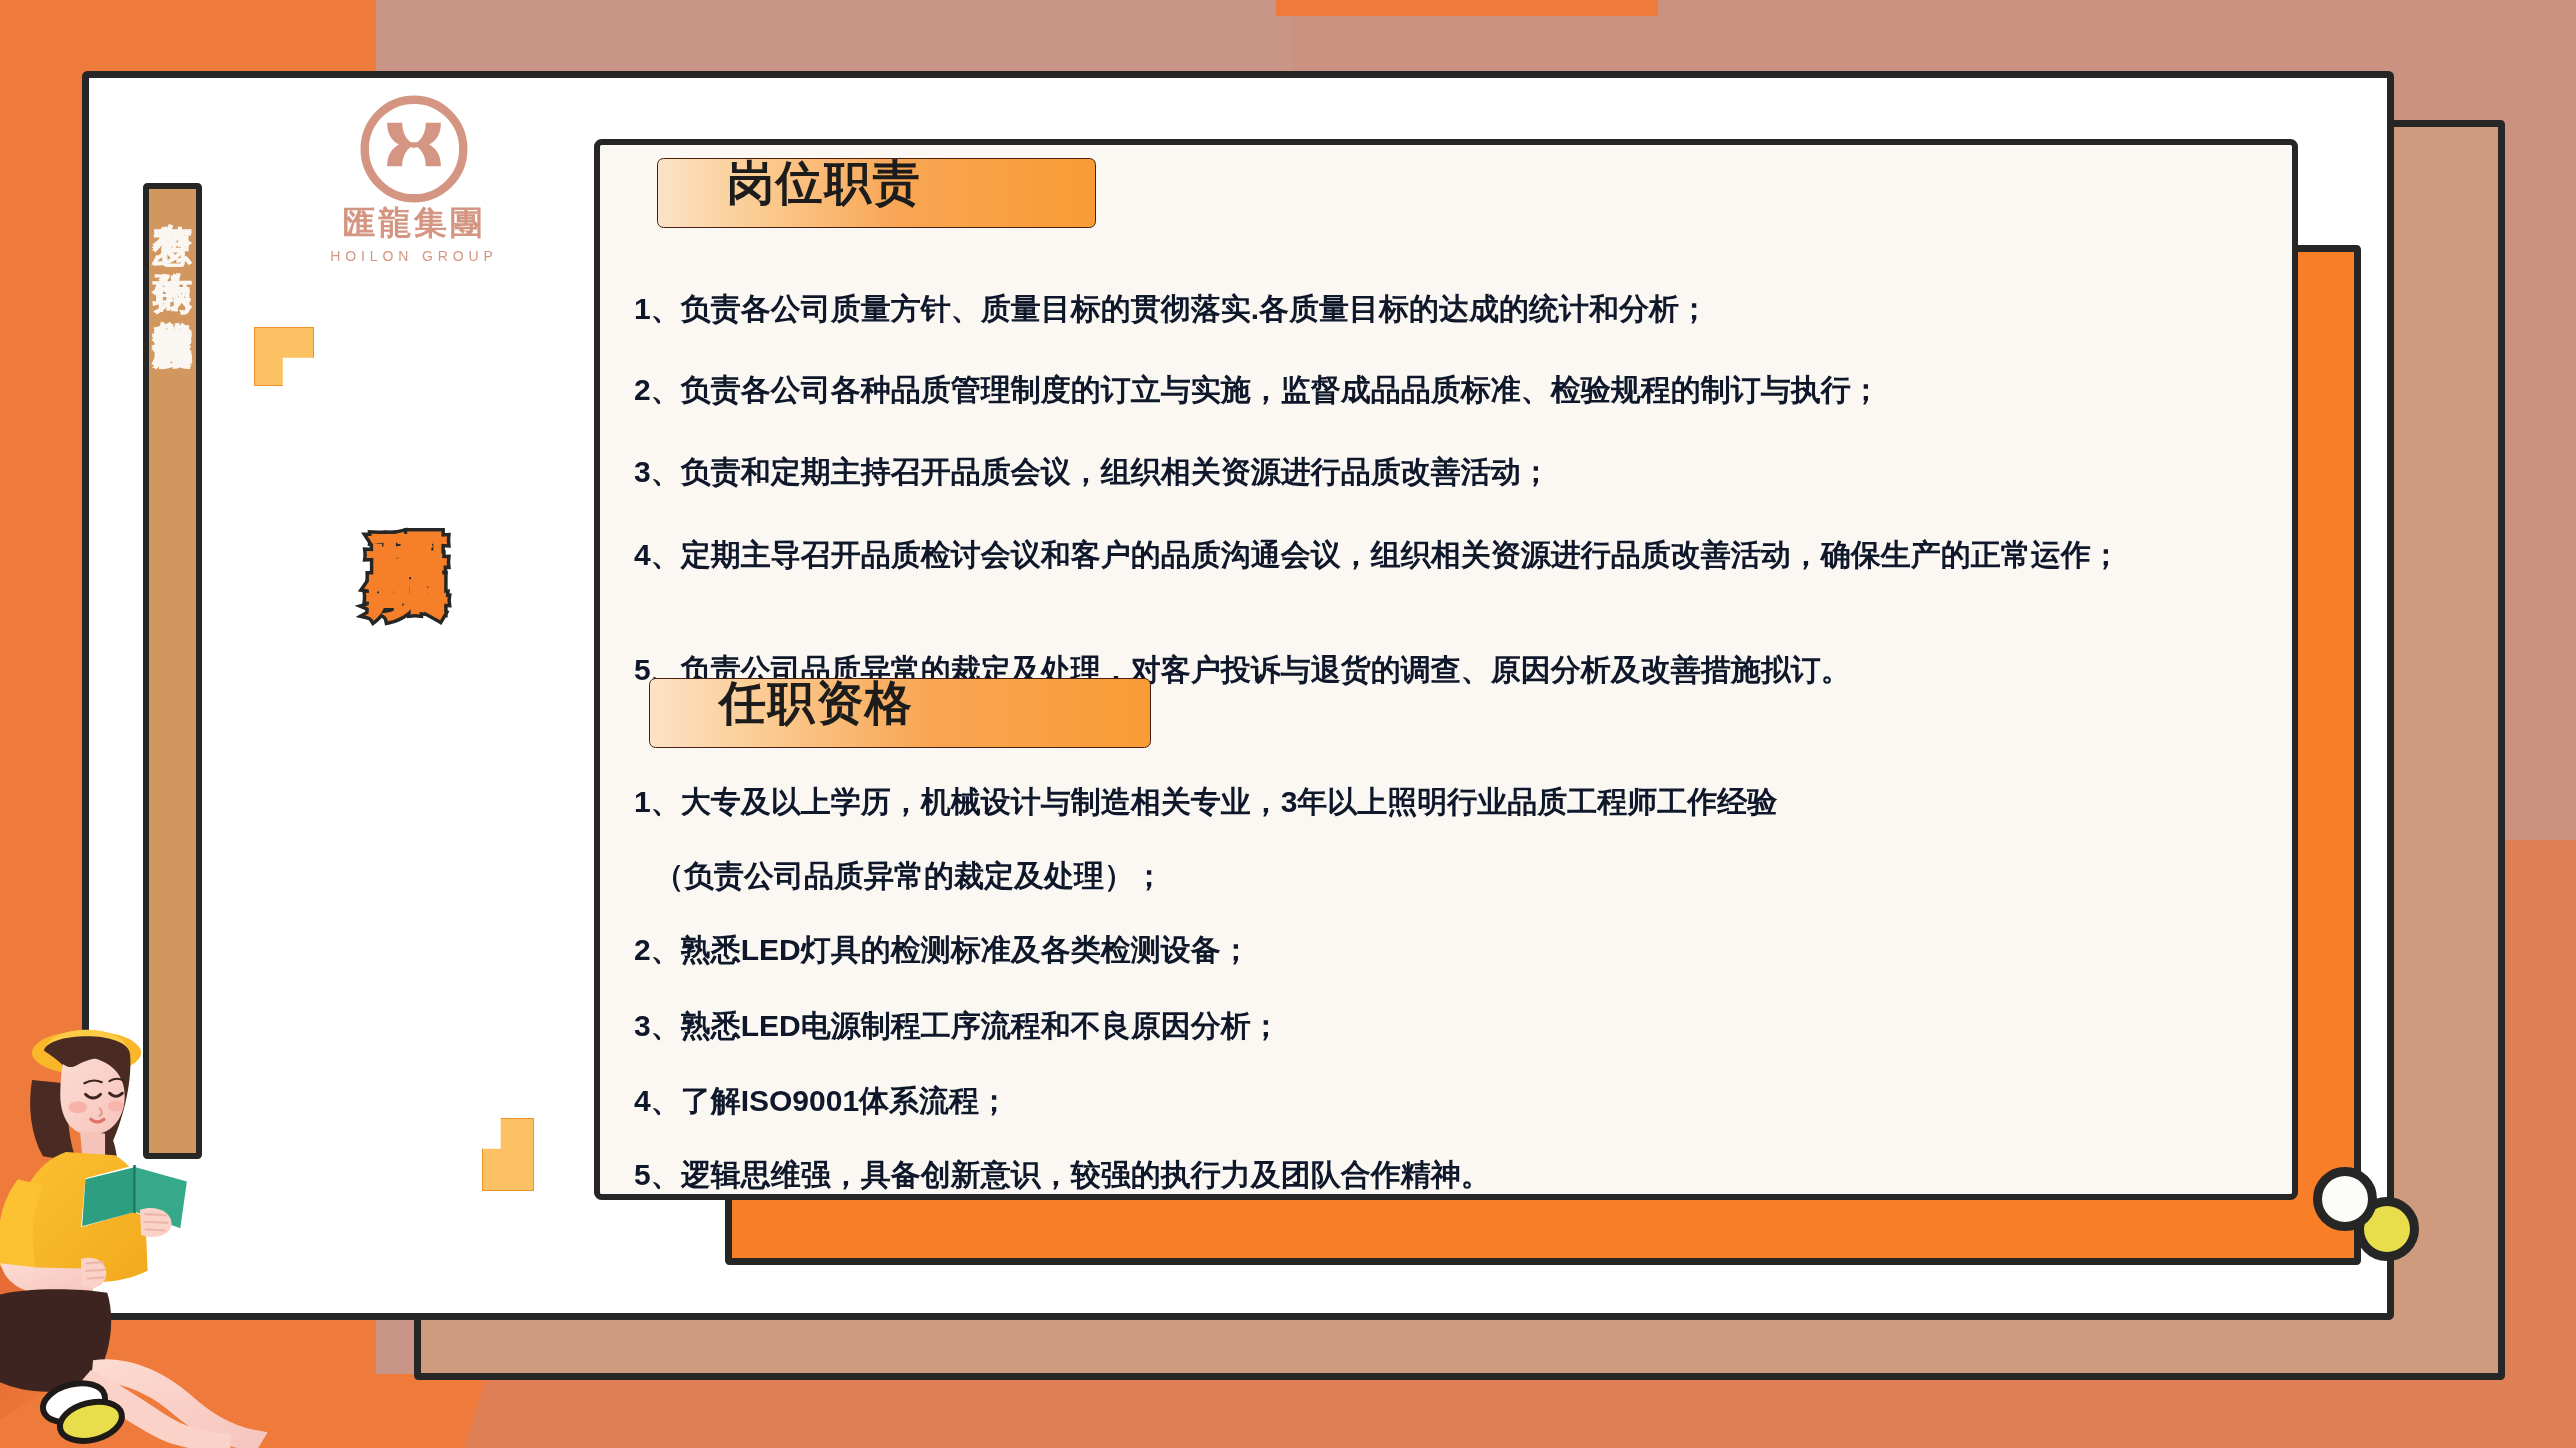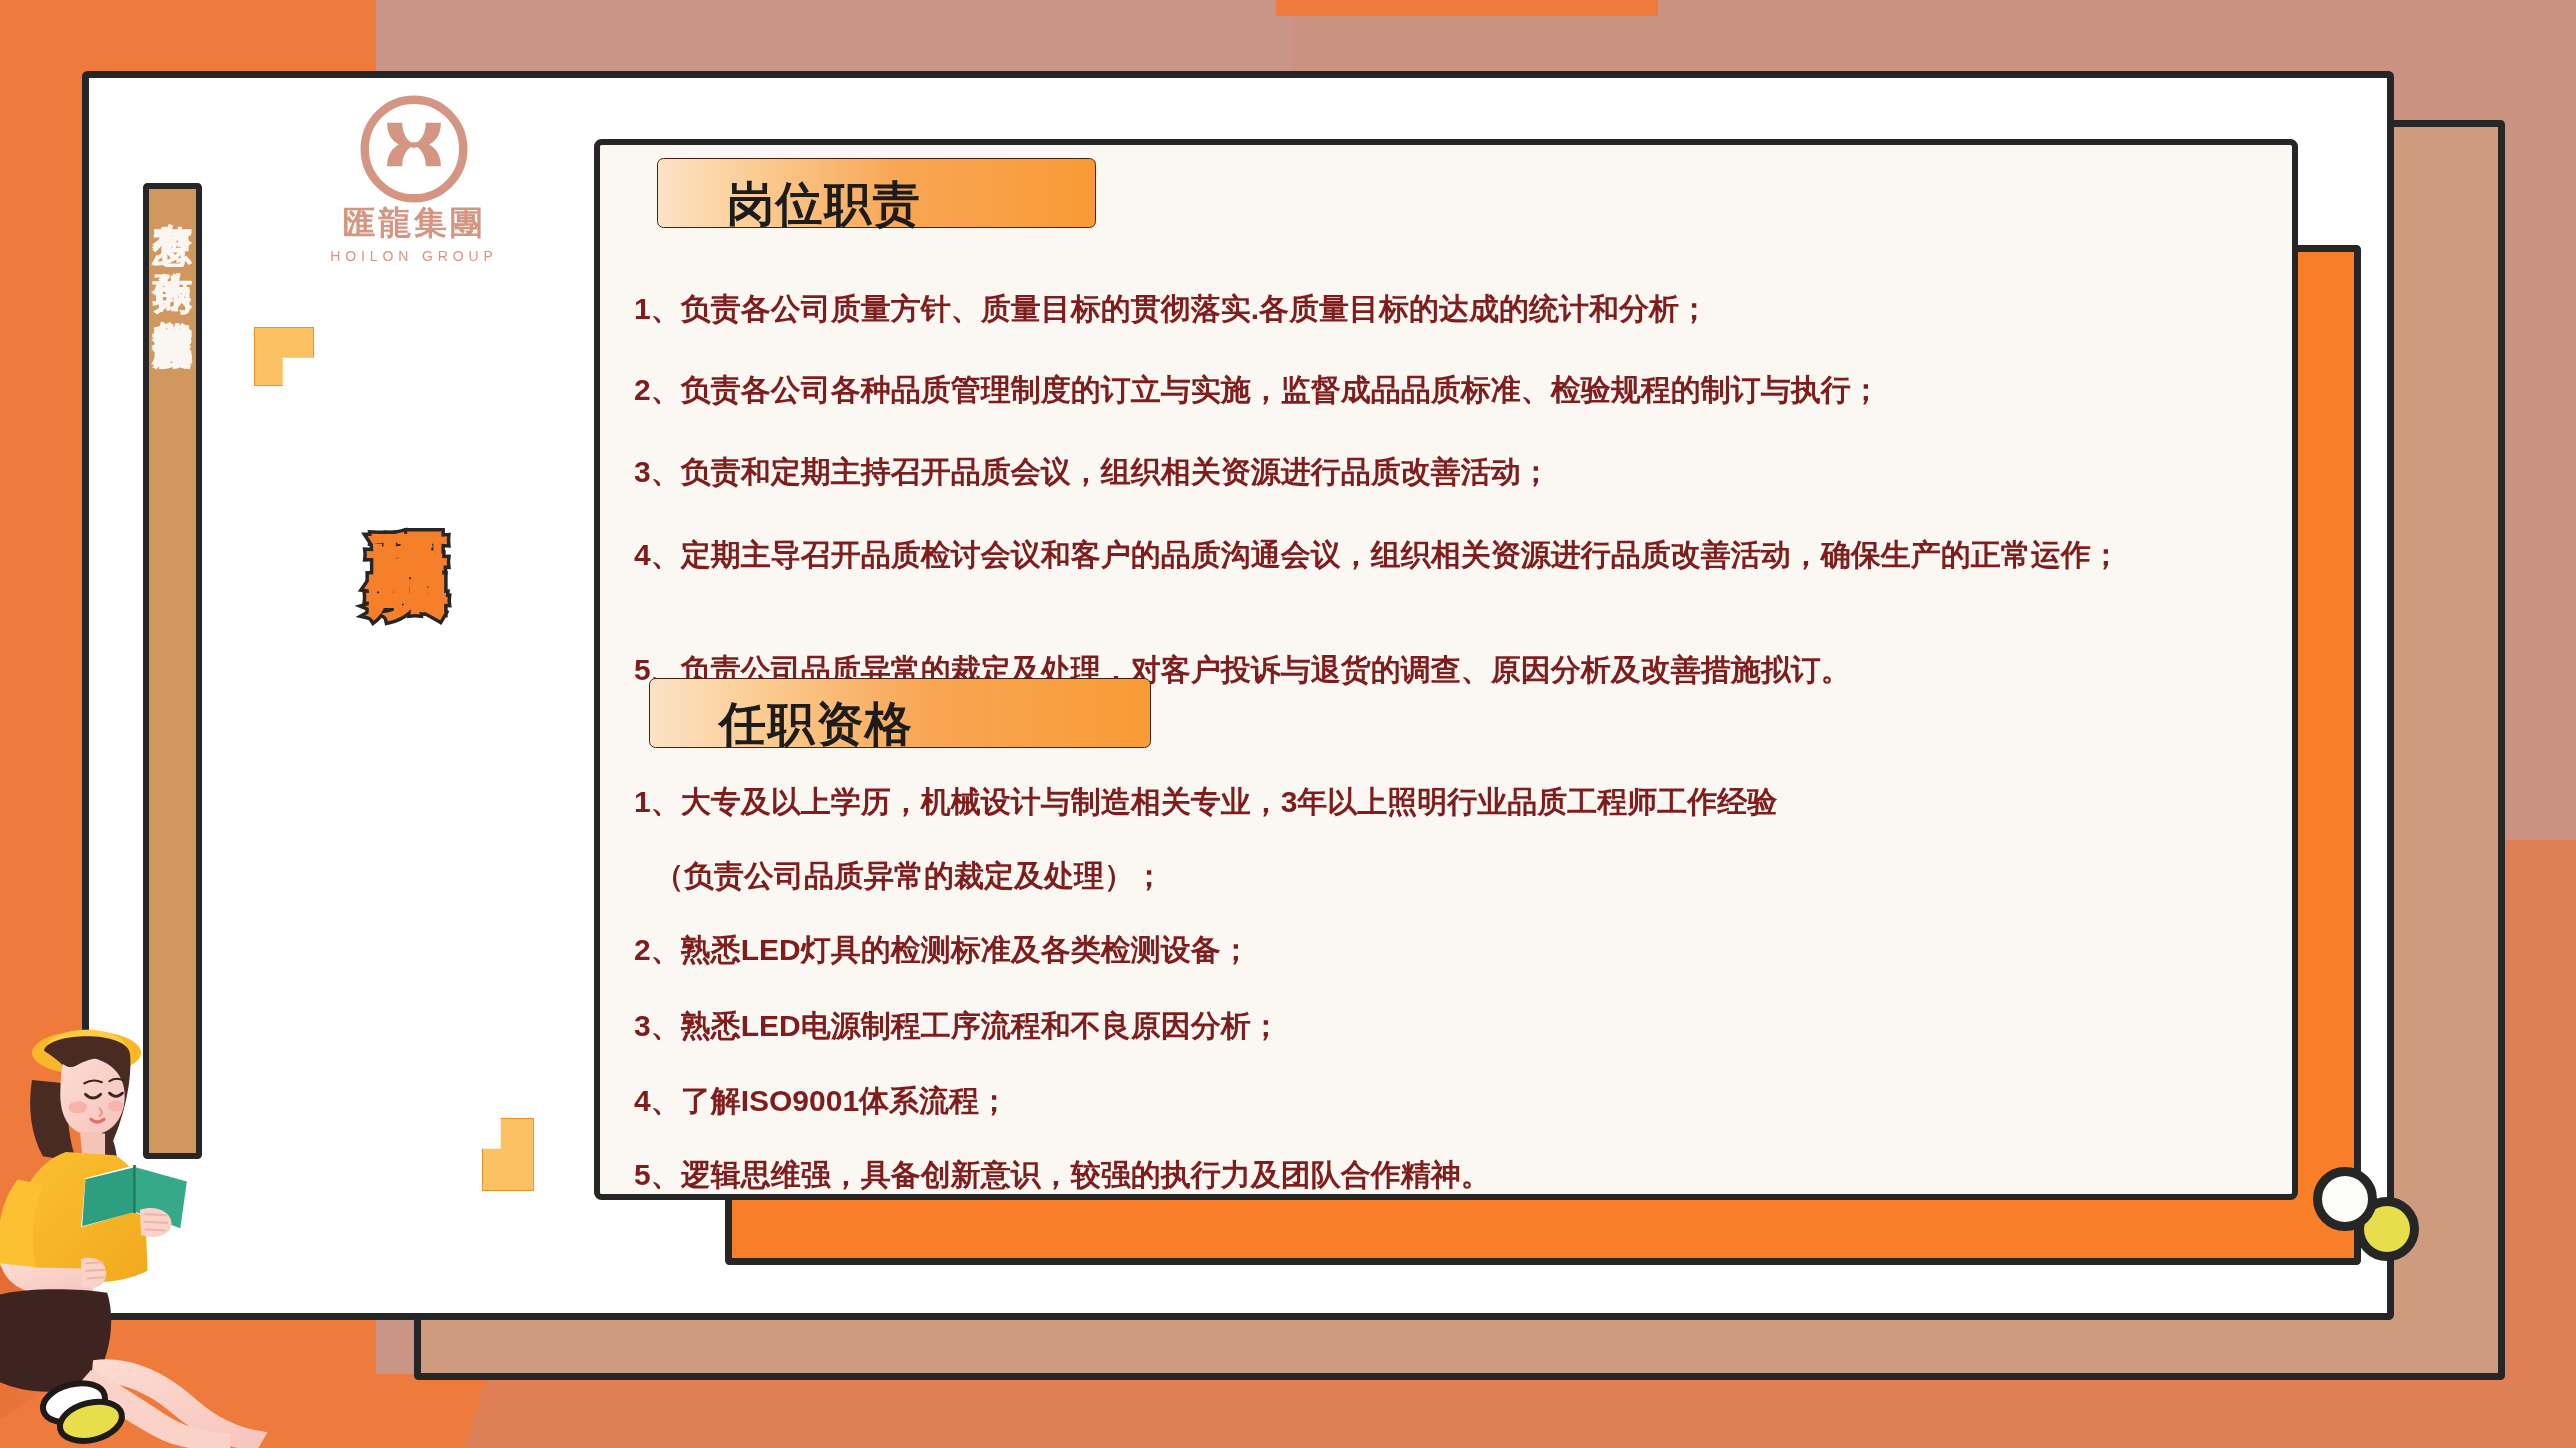--- a/index.html
+++ b/index.html
@@ -106,31 +106,31 @@
     position:absolute;left:594px;top:139px;width:1704px;height:1061px;
     background:#FBF7F3;border:6px solid #262626;border-radius:7.6px;
     box-sizing:border-box;padding:0;
   }
 
   
   .section-pill{
     position:absolute;height:70px;
     background:linear-gradient(90deg,#FBE3C6 0%,#FBCC93 22%,#F8A654 55%,#F99B35 100%);
     border:1.6px solid #4A2012;border-radius:6.5px;
-    display:flex;align-items:flex-end;
+    display:flex;align-items:flex-start;
     box-sizing:border-box;
   }
   .section-pill .label{
     font-size:47px;font-weight:700;color:#1C1C1C;
     letter-spacing:1.6px;line-height:1;padding-left:69px;
   }
   .pill-duties{left:657px;top:158px;width:439px;}
   .pill-qualify{left:649px;top:678px;width:502px;}
   .list-item{
-    font-size:30px;font-weight:700;color:#7f1d1d;
+    font-size:30px;font-weight:700;color:#0f172a;
     line-height:1.18;white-space:nowrap;
     position:absolute;left:634px;
   }
   .list-item.indent{left:654px;}
 
   
   .circle{
     position:absolute;border:9.3px solid #262626;border-radius:50%;
     box-sizing:border-box;
   }

